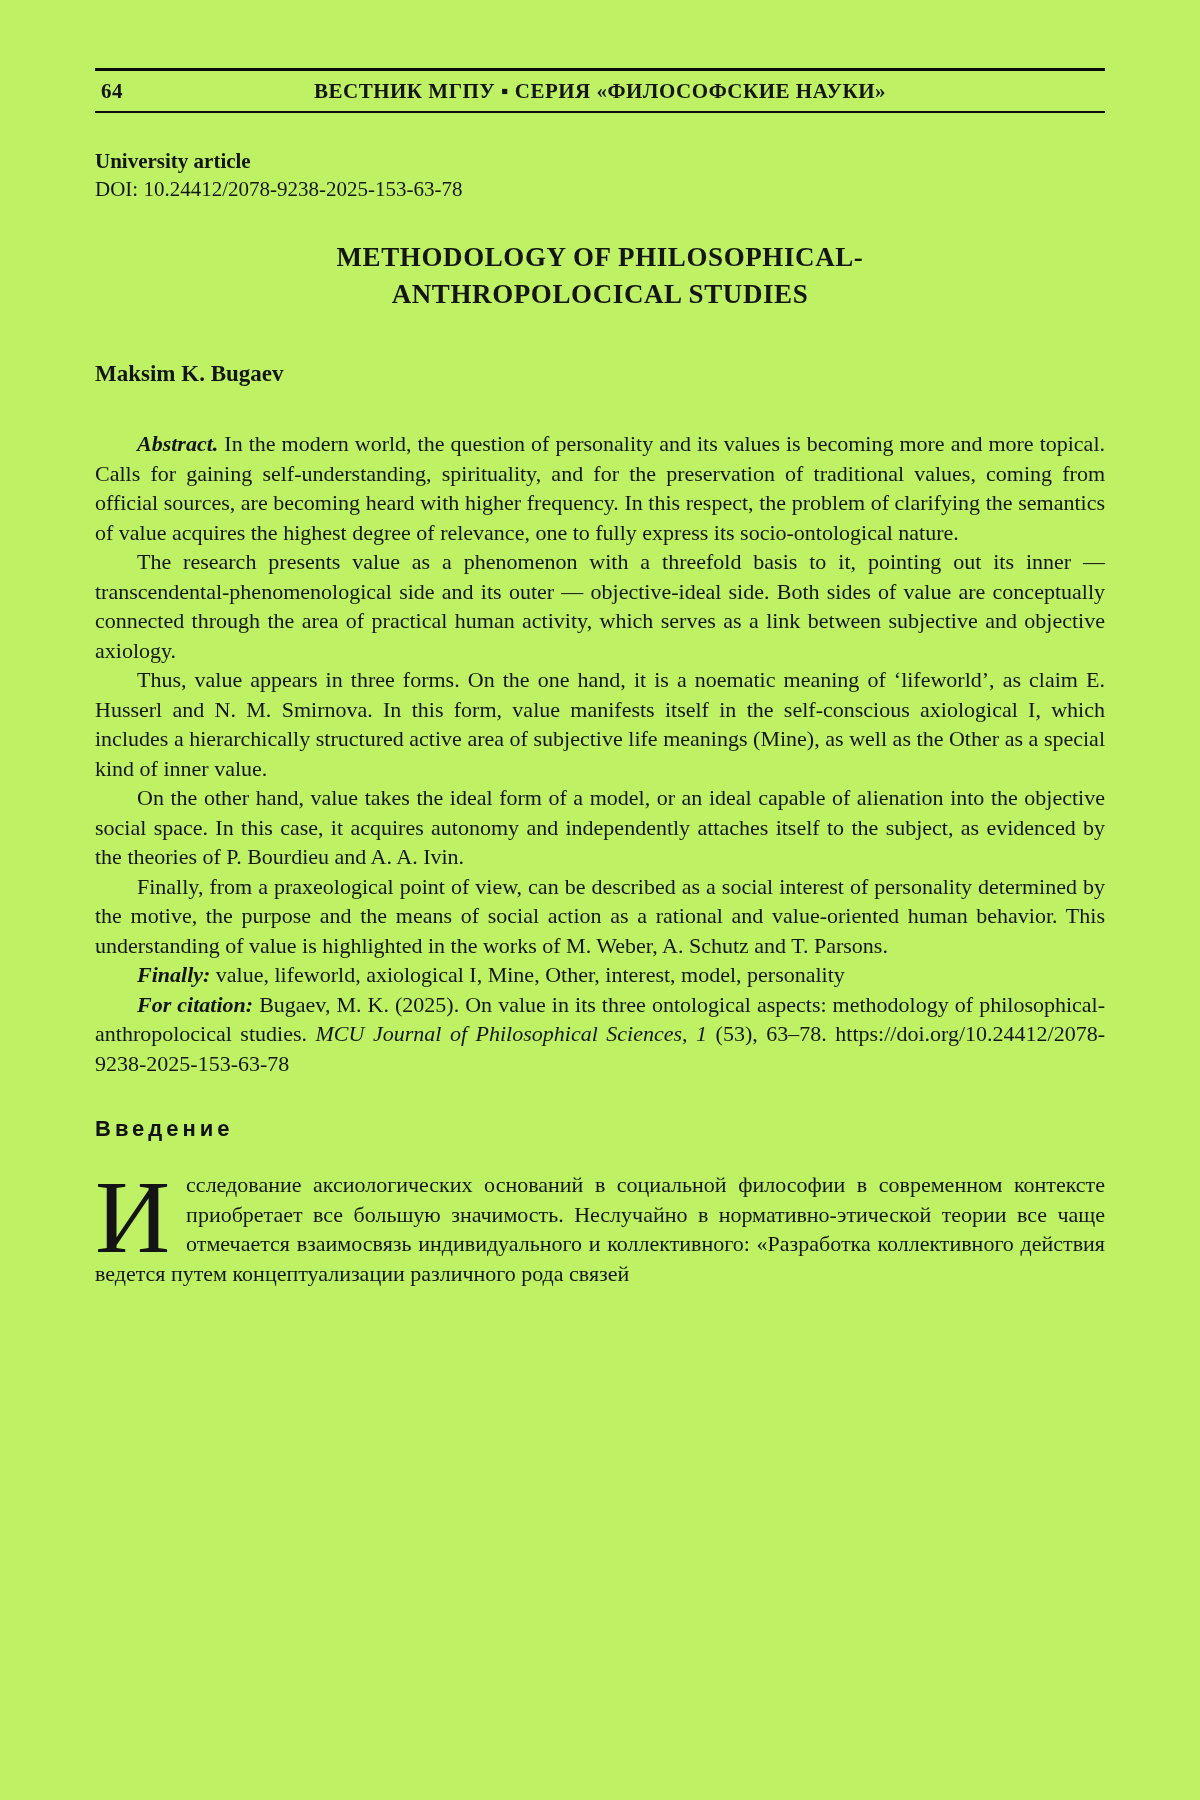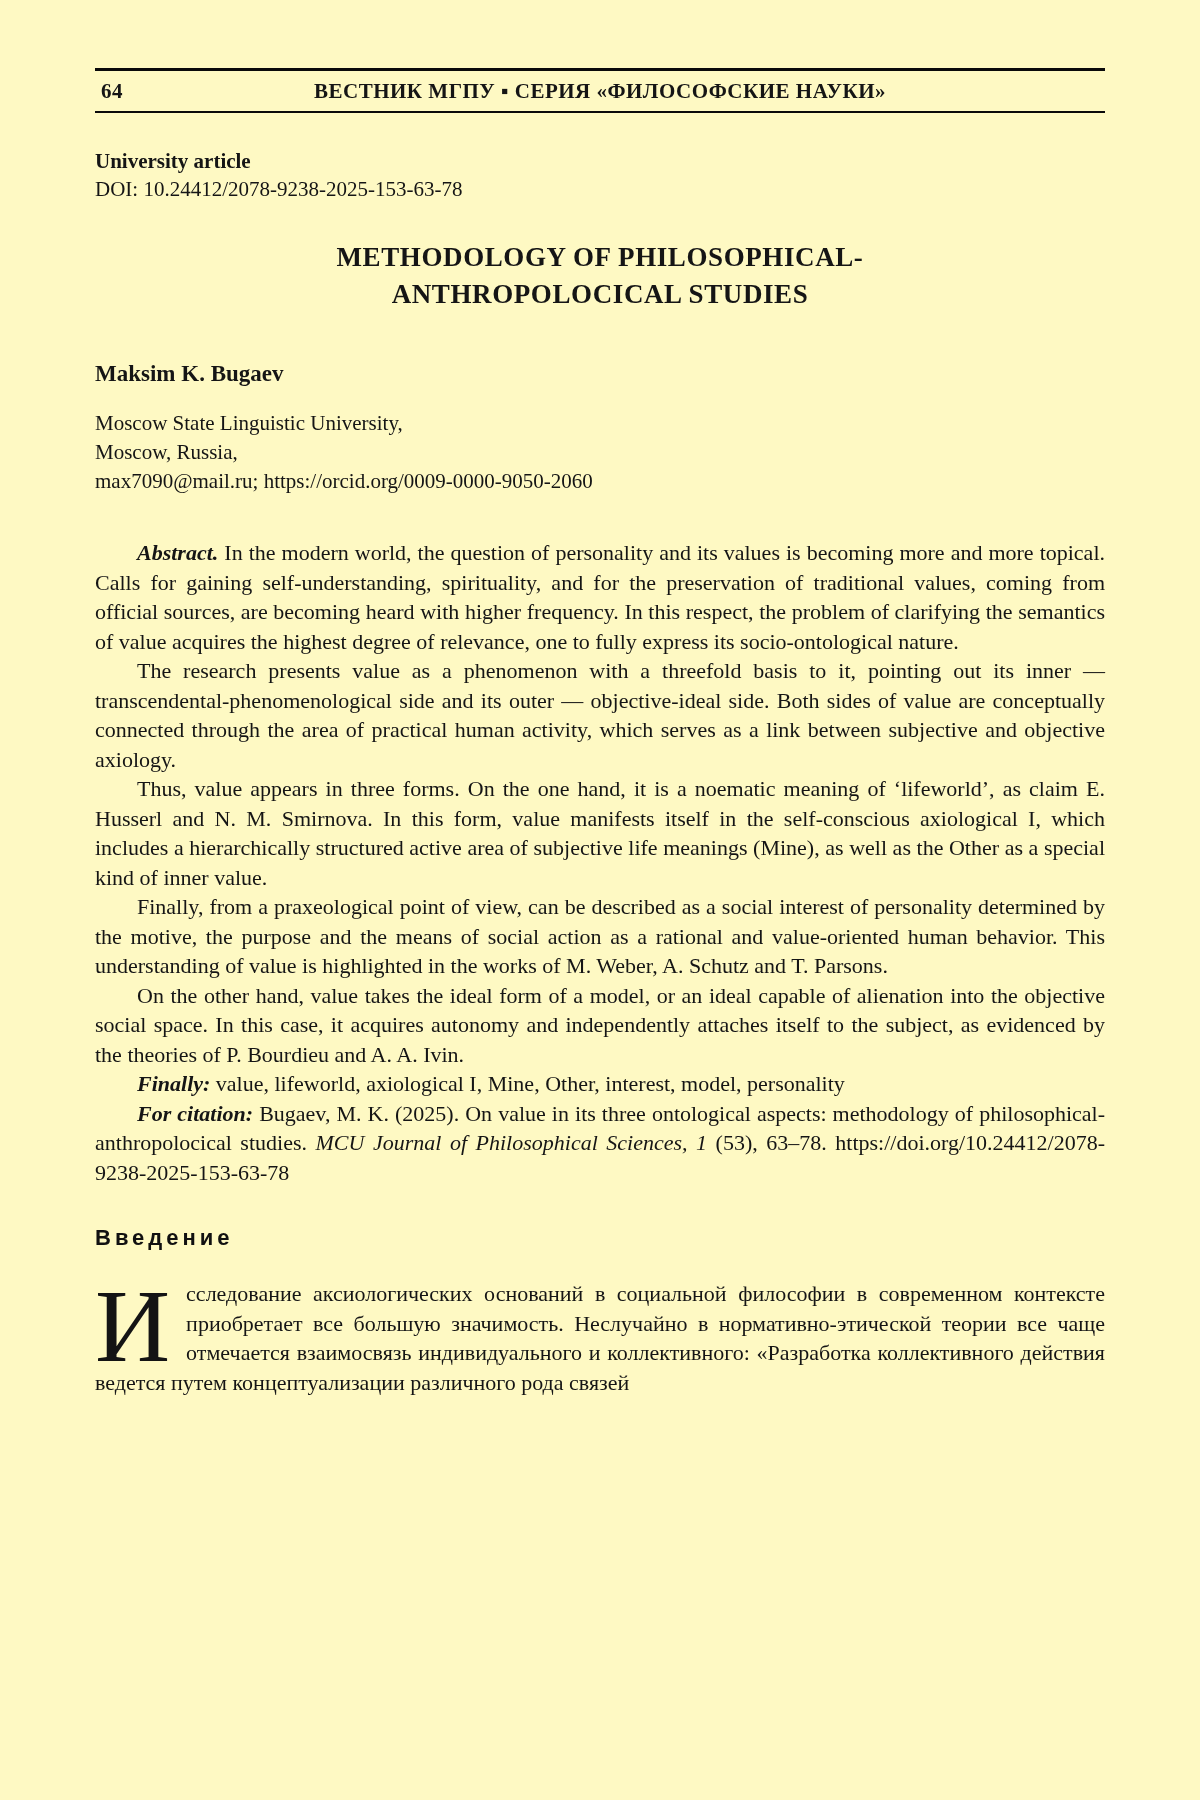--- a/index.html
+++ b/index.html
@@ -2,21 +2,21 @@
 <html><head>
 <meta charset="utf-8">
 <style>
   * { box-sizing: border-box; }
   html, body { margin: 0; padding: 0; background: #e8e8e8; }
   .page {
     position: relative;
     width: 1200px;
     height: 1800px;
     margin: 0 auto;
-    background: #fef9c3;
+    background: #bef264;
     padding: 68px 95px 0 95px;
     font-family: "Liberation Serif", serif;
     color: #151515;
   }
 
   
   .page-header {
     position: relative;
     border-top: 3px solid #0a0a0a;
     border-bottom: 2px solid #0a0a0a;
@@ -102,35 +102,30 @@
     <div>DOI: 10.24412/2078-9238-2025-153-63-78</div>
   </section>
 
   <h1 class="title">
     <span class="title-line">METHODOLOGY OF PHILOSOPHICAL-</span>
     <span class="title-line">ANTHROPOLOCICAL STUDIES</span>
   </h1>
 
   <div class="author">Maksim K. Bugaev</div>
 
-  <div class="affiliation">
-    <div>Moscow State Linguistic University,</div>
-    <div>Moscow, Russia,</div>
-    <div>max7090@mail.ru; https://orcid.org/0009-0000-9050-2060</div>
-  </div>
 
   <section class="body-text abstract">
     <p>
       <span class="lead-label">Abstract.</span>
       <span>In the modern world, the question of personality and its values is becoming more and more topical. Calls for gaining self-understanding, spirituality, and for the preservation of traditional values, coming from official sources, are becoming heard with higher frequency. In this respect, the problem of clarifying the semantics of value acquires the highest degree of relevance, one to fully express its socio-ontological nature.</span>
     </p>
     <p>The research presents value as a phenomenon with a threefold basis to it, pointing out its inner — transcendental-phenomenological side and its outer — objective-ideal side. Both sides of value are conceptually connected through the area of practical human activity, which serves as a link between subjective and objective axiology.</p>
     <p>Thus, value appears in three forms. On the one hand, it is a noematic meaning of ‘lifeworld’, as claim E. Husserl and N. M. Smirnova. In this form, value manifests itself in the self-conscious axiological I, which includes a hierarchically structured active area of subjective life meanings (Mine), as well as the Other as a special kind of inner value.</p>
+    <p>On the other hand, value takes the ideal form of a model, or an ideal capable of alienation into the objective social space. In this case, it acquires autonomy and independently attaches itself to the subject, as evidenced by the theories of P. Bourdieu and A. A. Ivin.</p>
     <p>Finally, from a praxeological point of view, can be described as a social interest of personality determined by the motive, the purpose and the means of social action as a rational and value-oriented human behavior. This understanding of value is highlighted in the works of M. Weber, A. Schutz and T. Parsons.</p>
-    <p>On the other hand, value takes the ideal form of a model, or an ideal capable of alienation into the objective social space. In this case, it acquires autonomy and independently attaches itself to the subject, as evidenced by the theories of P. Bourdieu and A. A. Ivin.</p>
   </section>
 
   <section class="body-text">
     <p class="keywords">
       <span class="lead-label">Finally:</span>
       <span>value, lifeworld, axiological I, Mine, Other, interest, model, personality</span>
     </p>
   </section>
 
   <section class="body-text">

